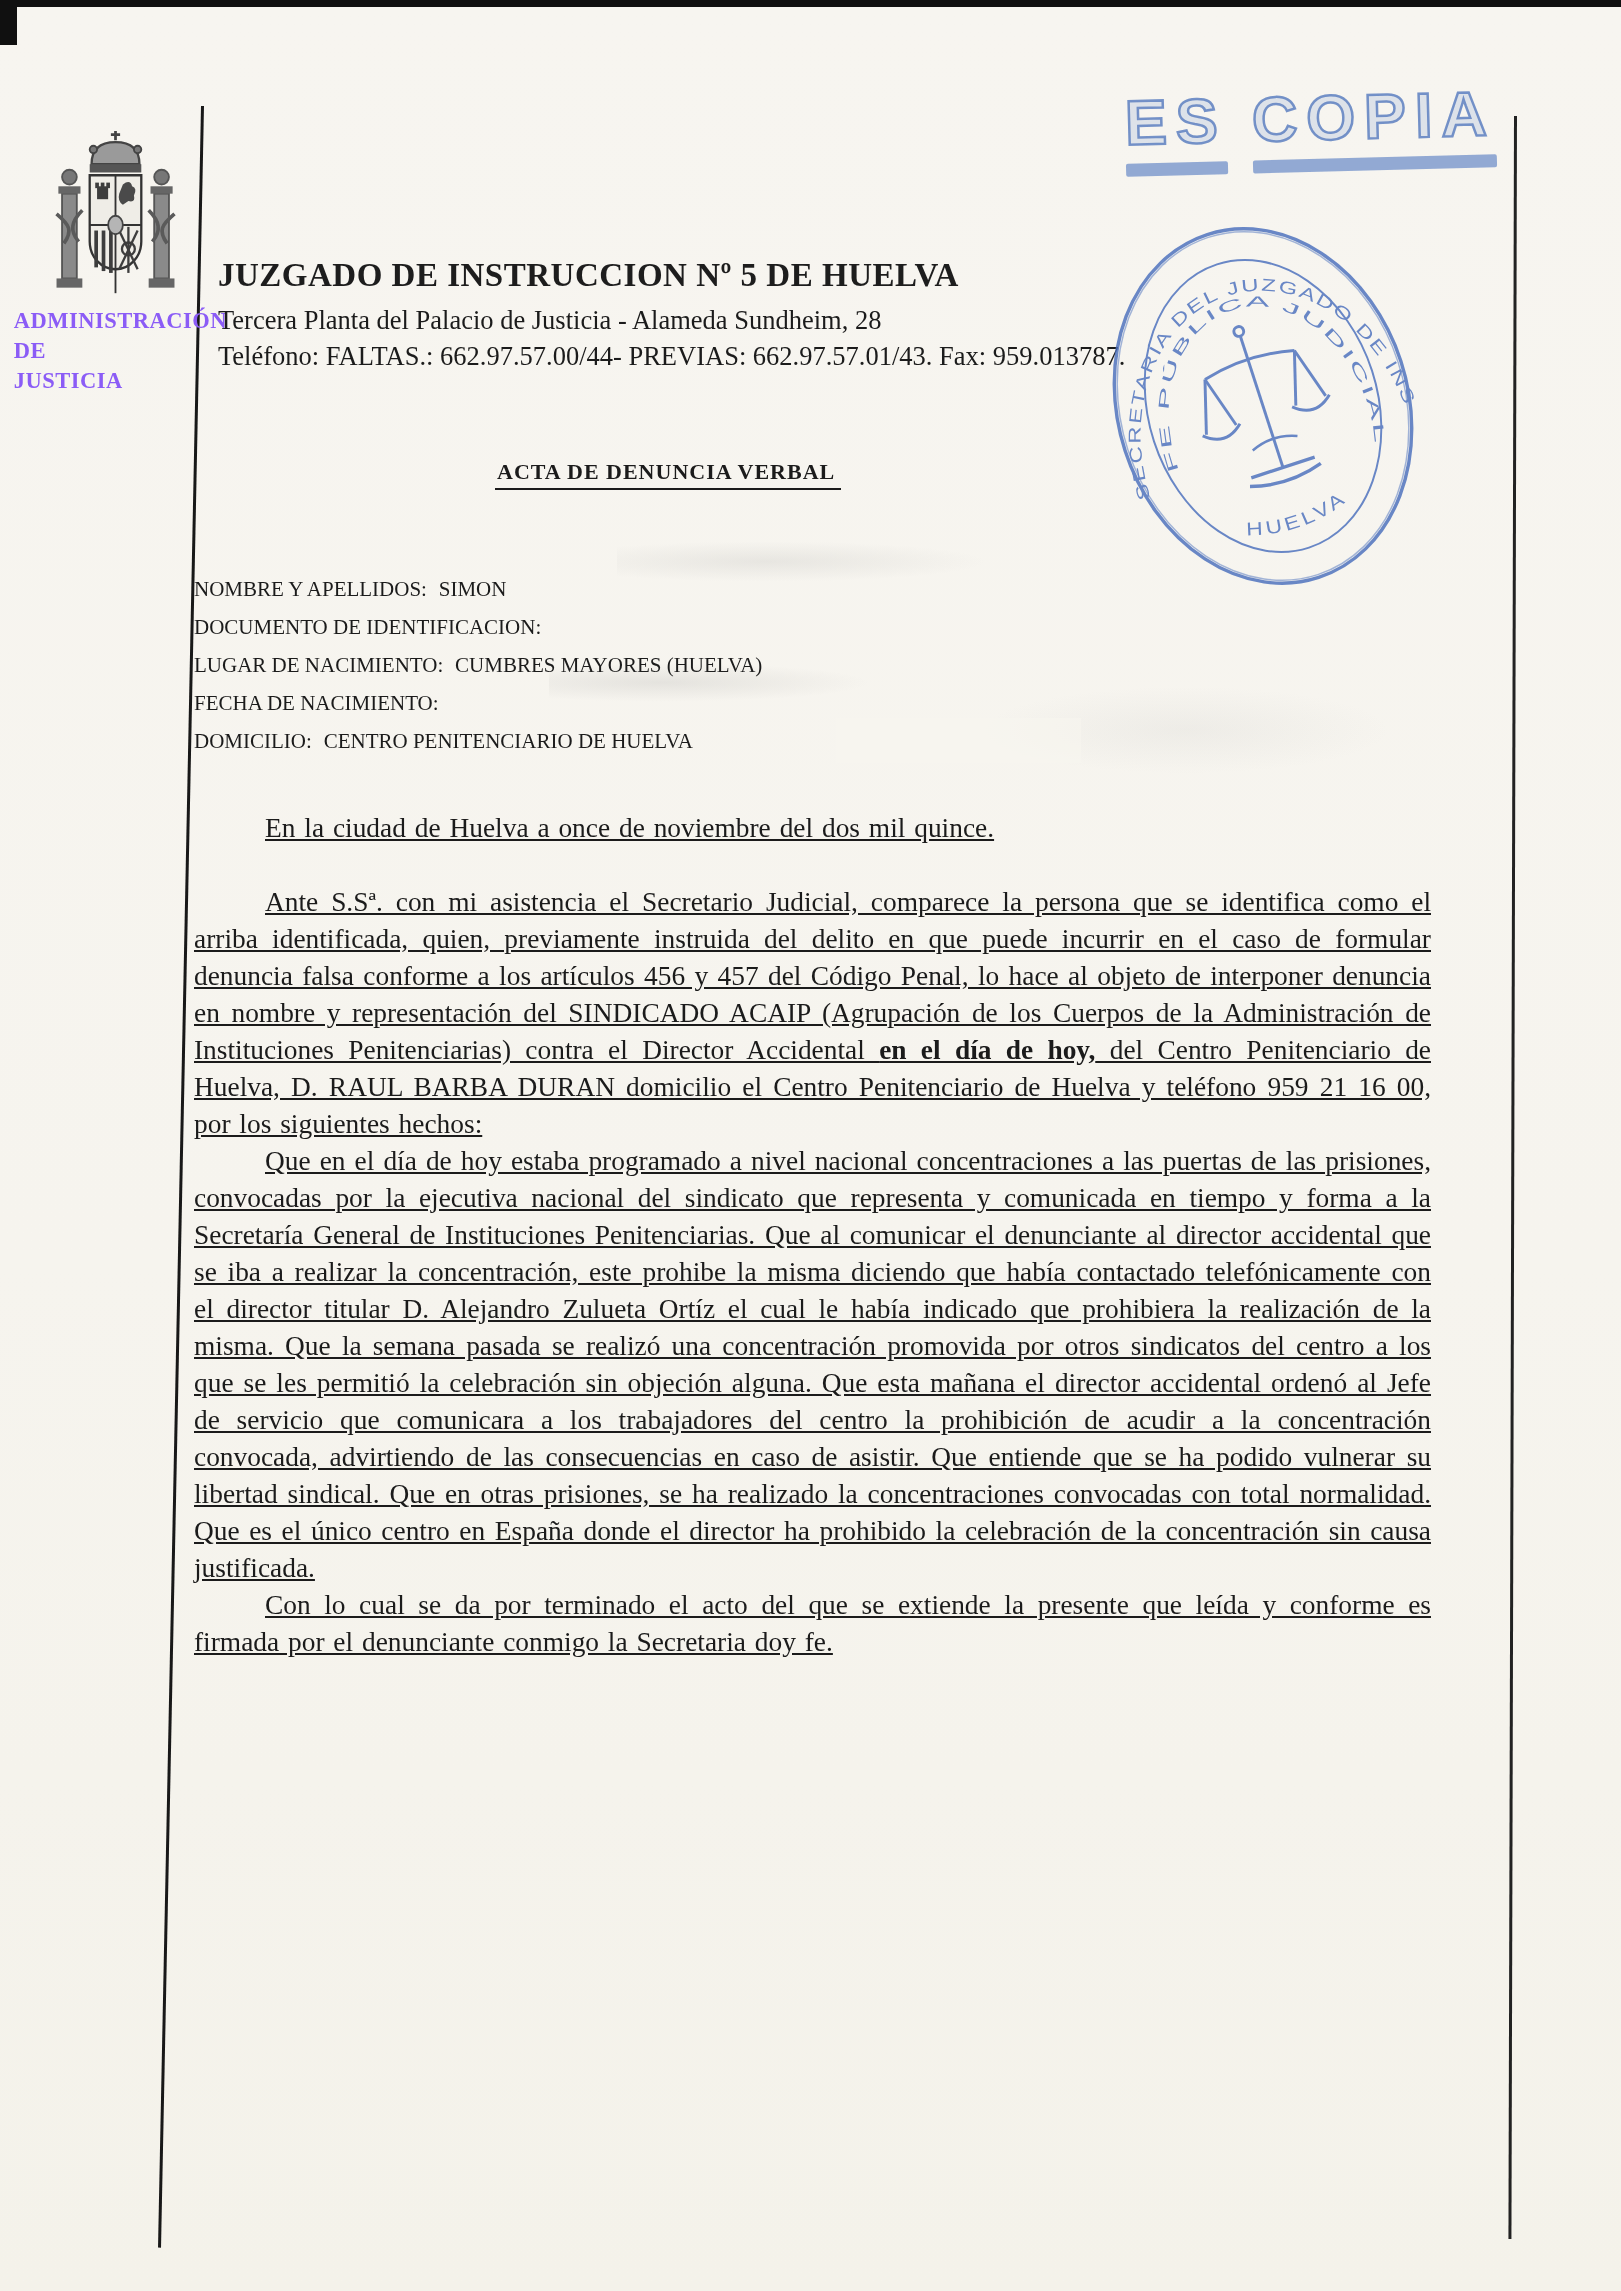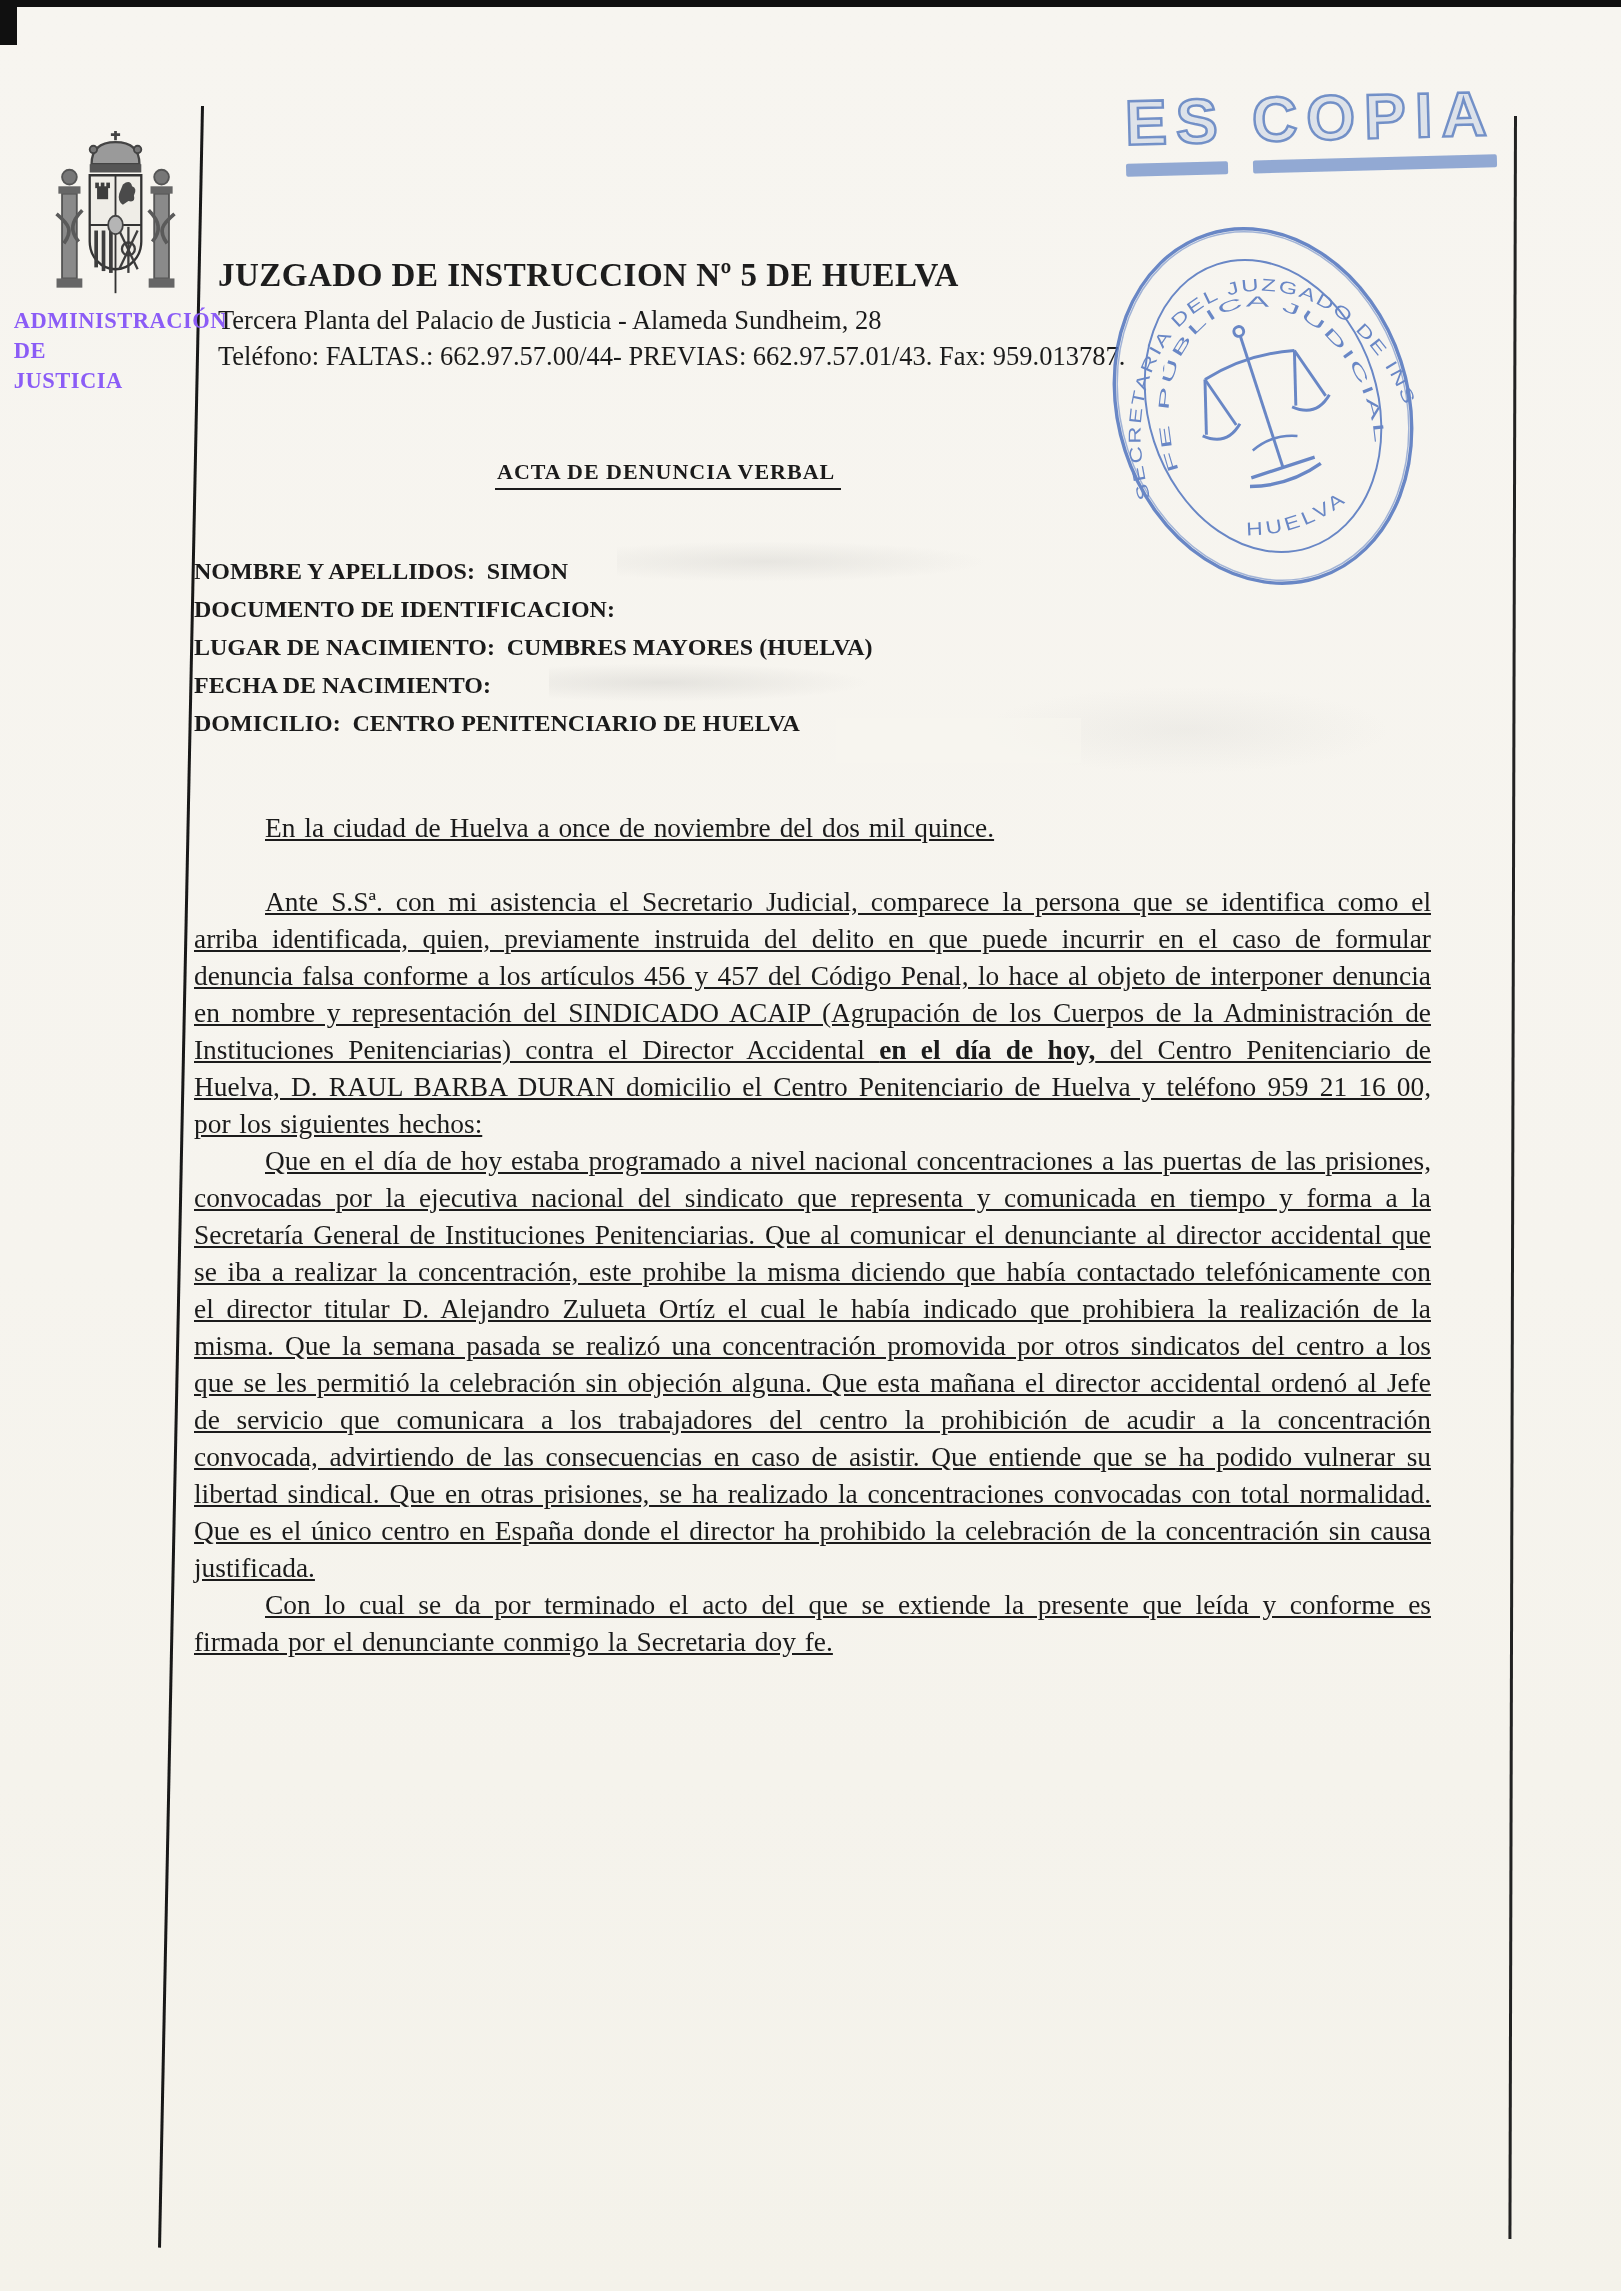--- a/index.html
+++ b/index.html
@@ -48,21 +48,21 @@
   
   .seal{position:absolute;left:1106px;top:214px;width:314px;height:384px;opacity:.82;}
   .seal text{font-family:"Liberation Sans","DejaVu Sans",sans-serif;fill:#4a6fbd;}
   
   .doc-title{
     position:absolute;left:495px;top:459px;
     font-size:22px;font-weight:bold;letter-spacing:1px;
     border-bottom:2.9px solid #1b1b1b;padding:0 5.9px 2.9px 2px;white-space:nowrap;
   }
   
-  .fields{position:absolute;left:194px;top:552px;width:1245px;font-size:24px;line-height:38px;font-weight:bold;}
+  .fields{position:absolute;left:194px;top:570px;width:1245px;font-size:21px;line-height:38px;}
   .fvalue{margin-left:11.8px;}
   
   .bodytext{position:absolute;left:194px;top:810px;width:1237px;font-size:27.4px;line-height:37px;word-spacing:2px;}
   .bodytext p{margin:0;text-align:justify;text-indent:71px;text-decoration:underline;}
   .bodytext p.p1{text-align:left;margin-bottom:37px;}
 </style>
 </head>
 <body>
 
 <div class="edge-top"></div>

